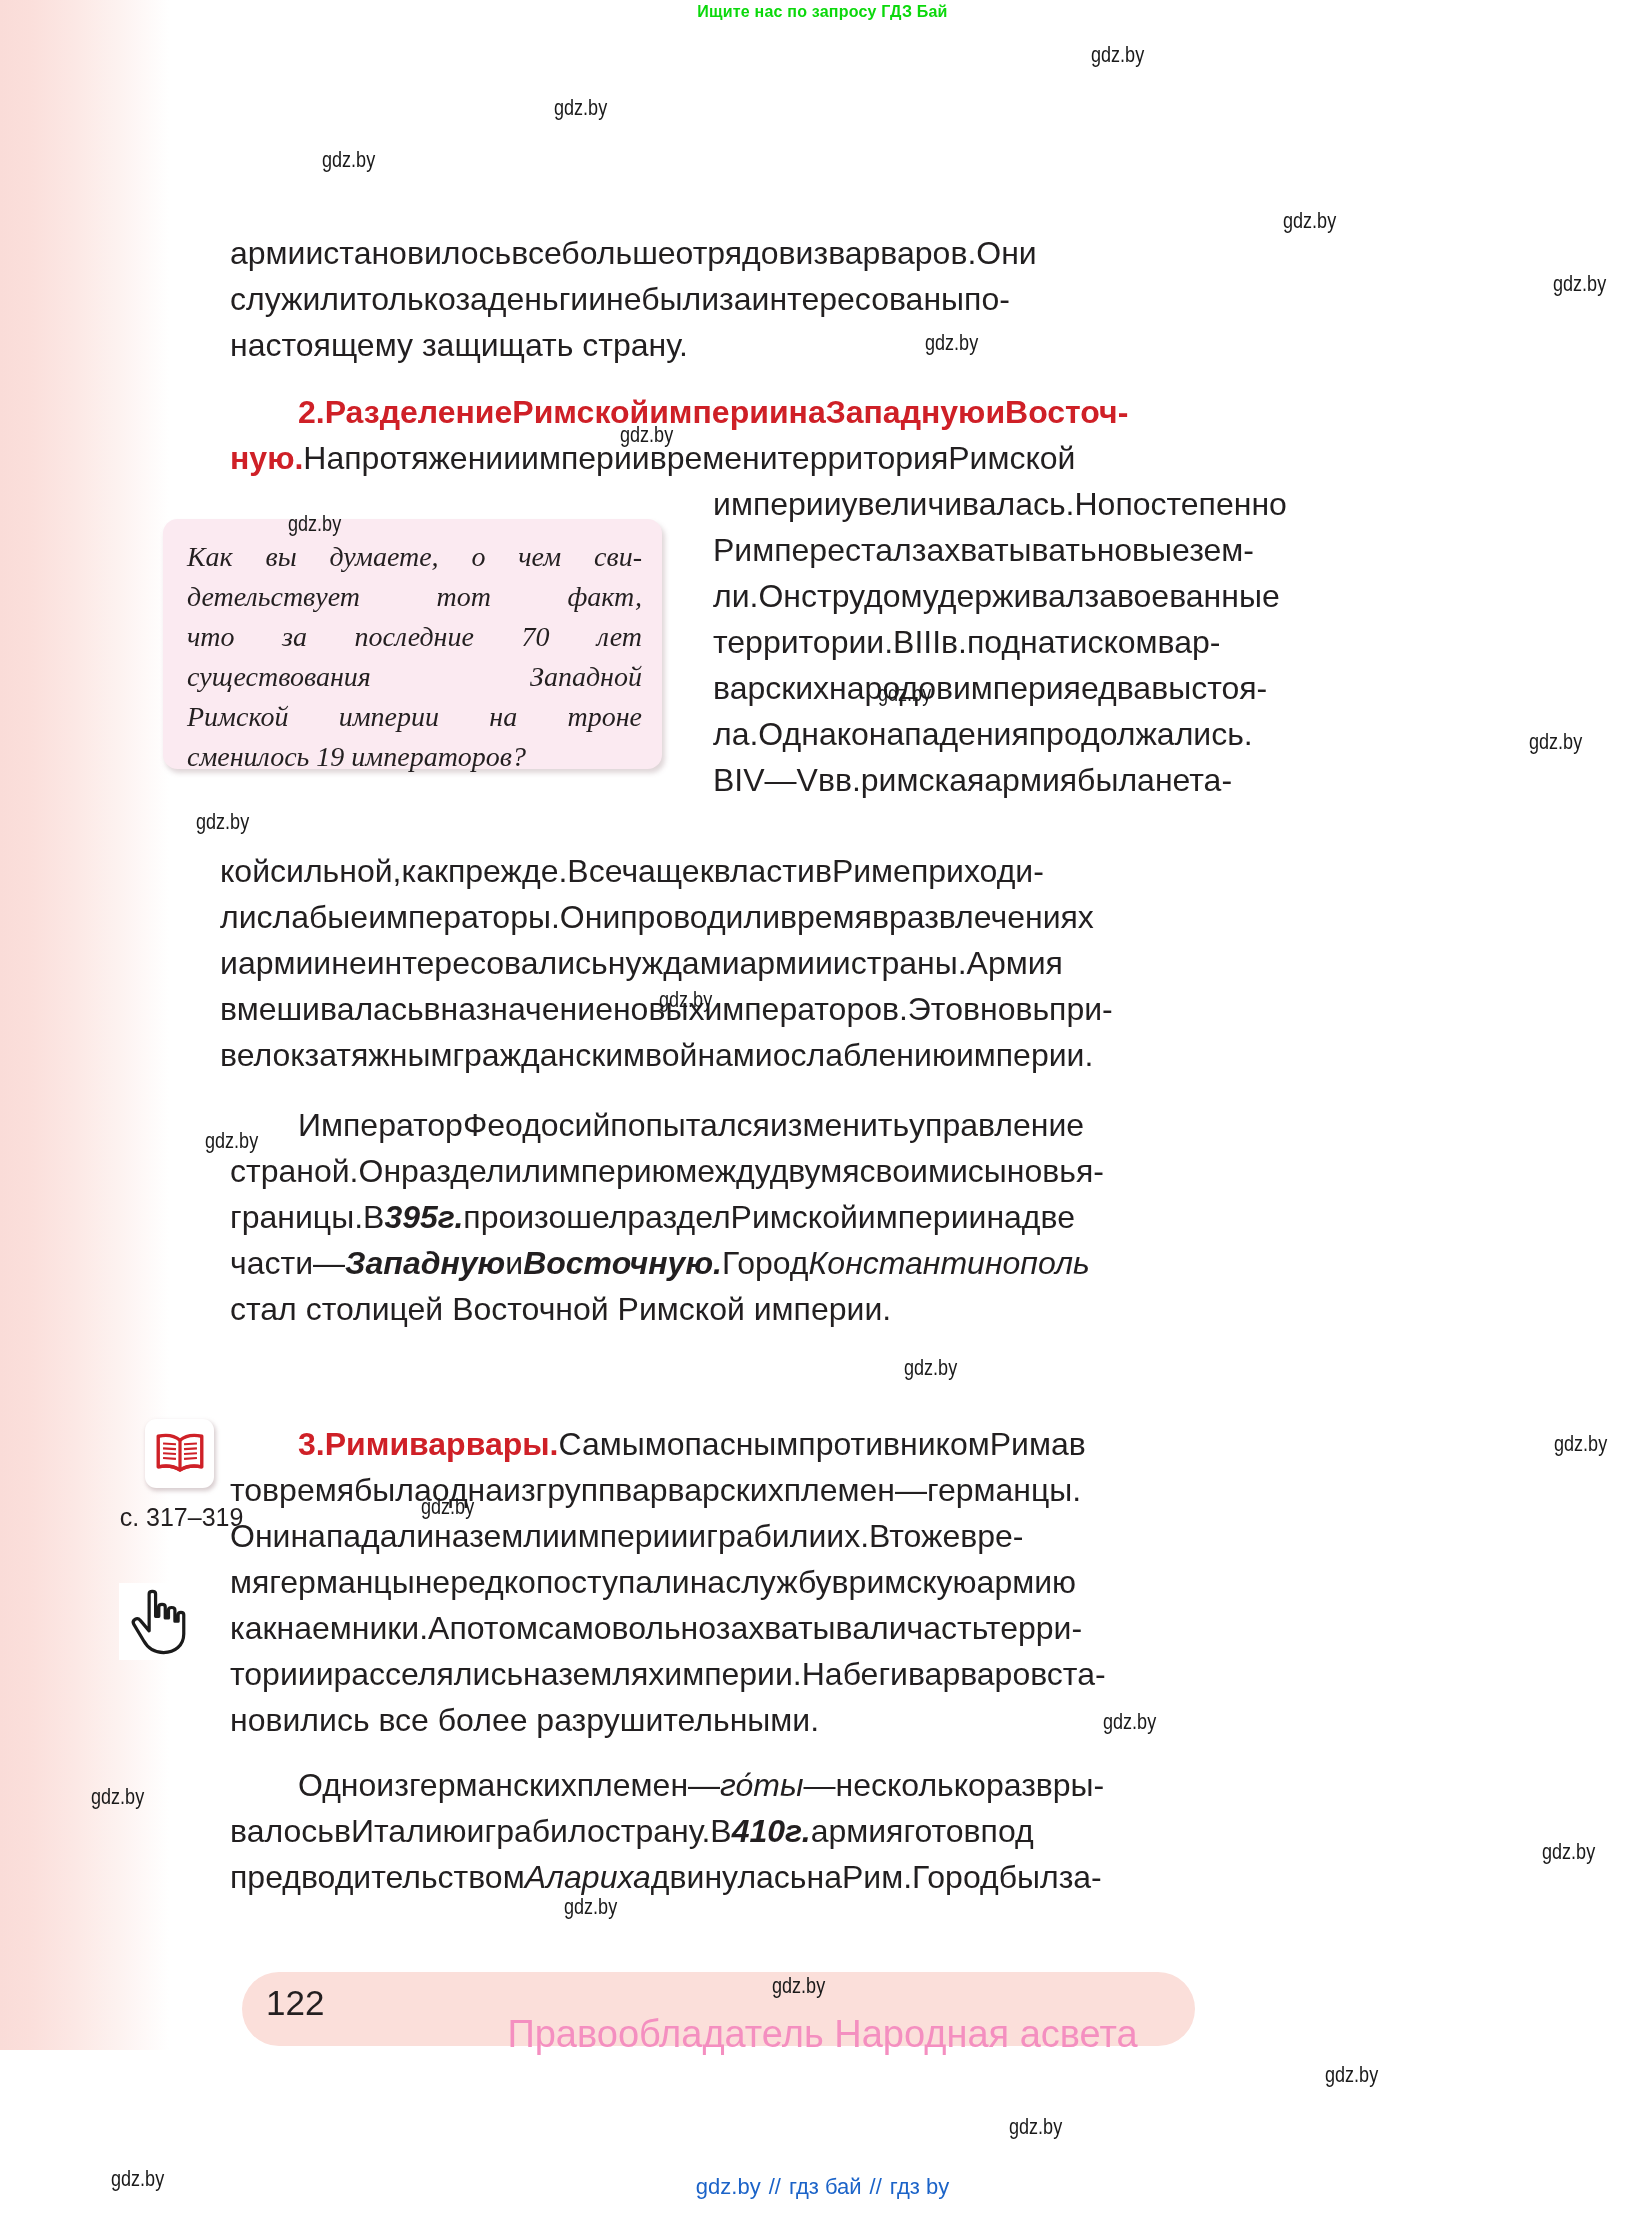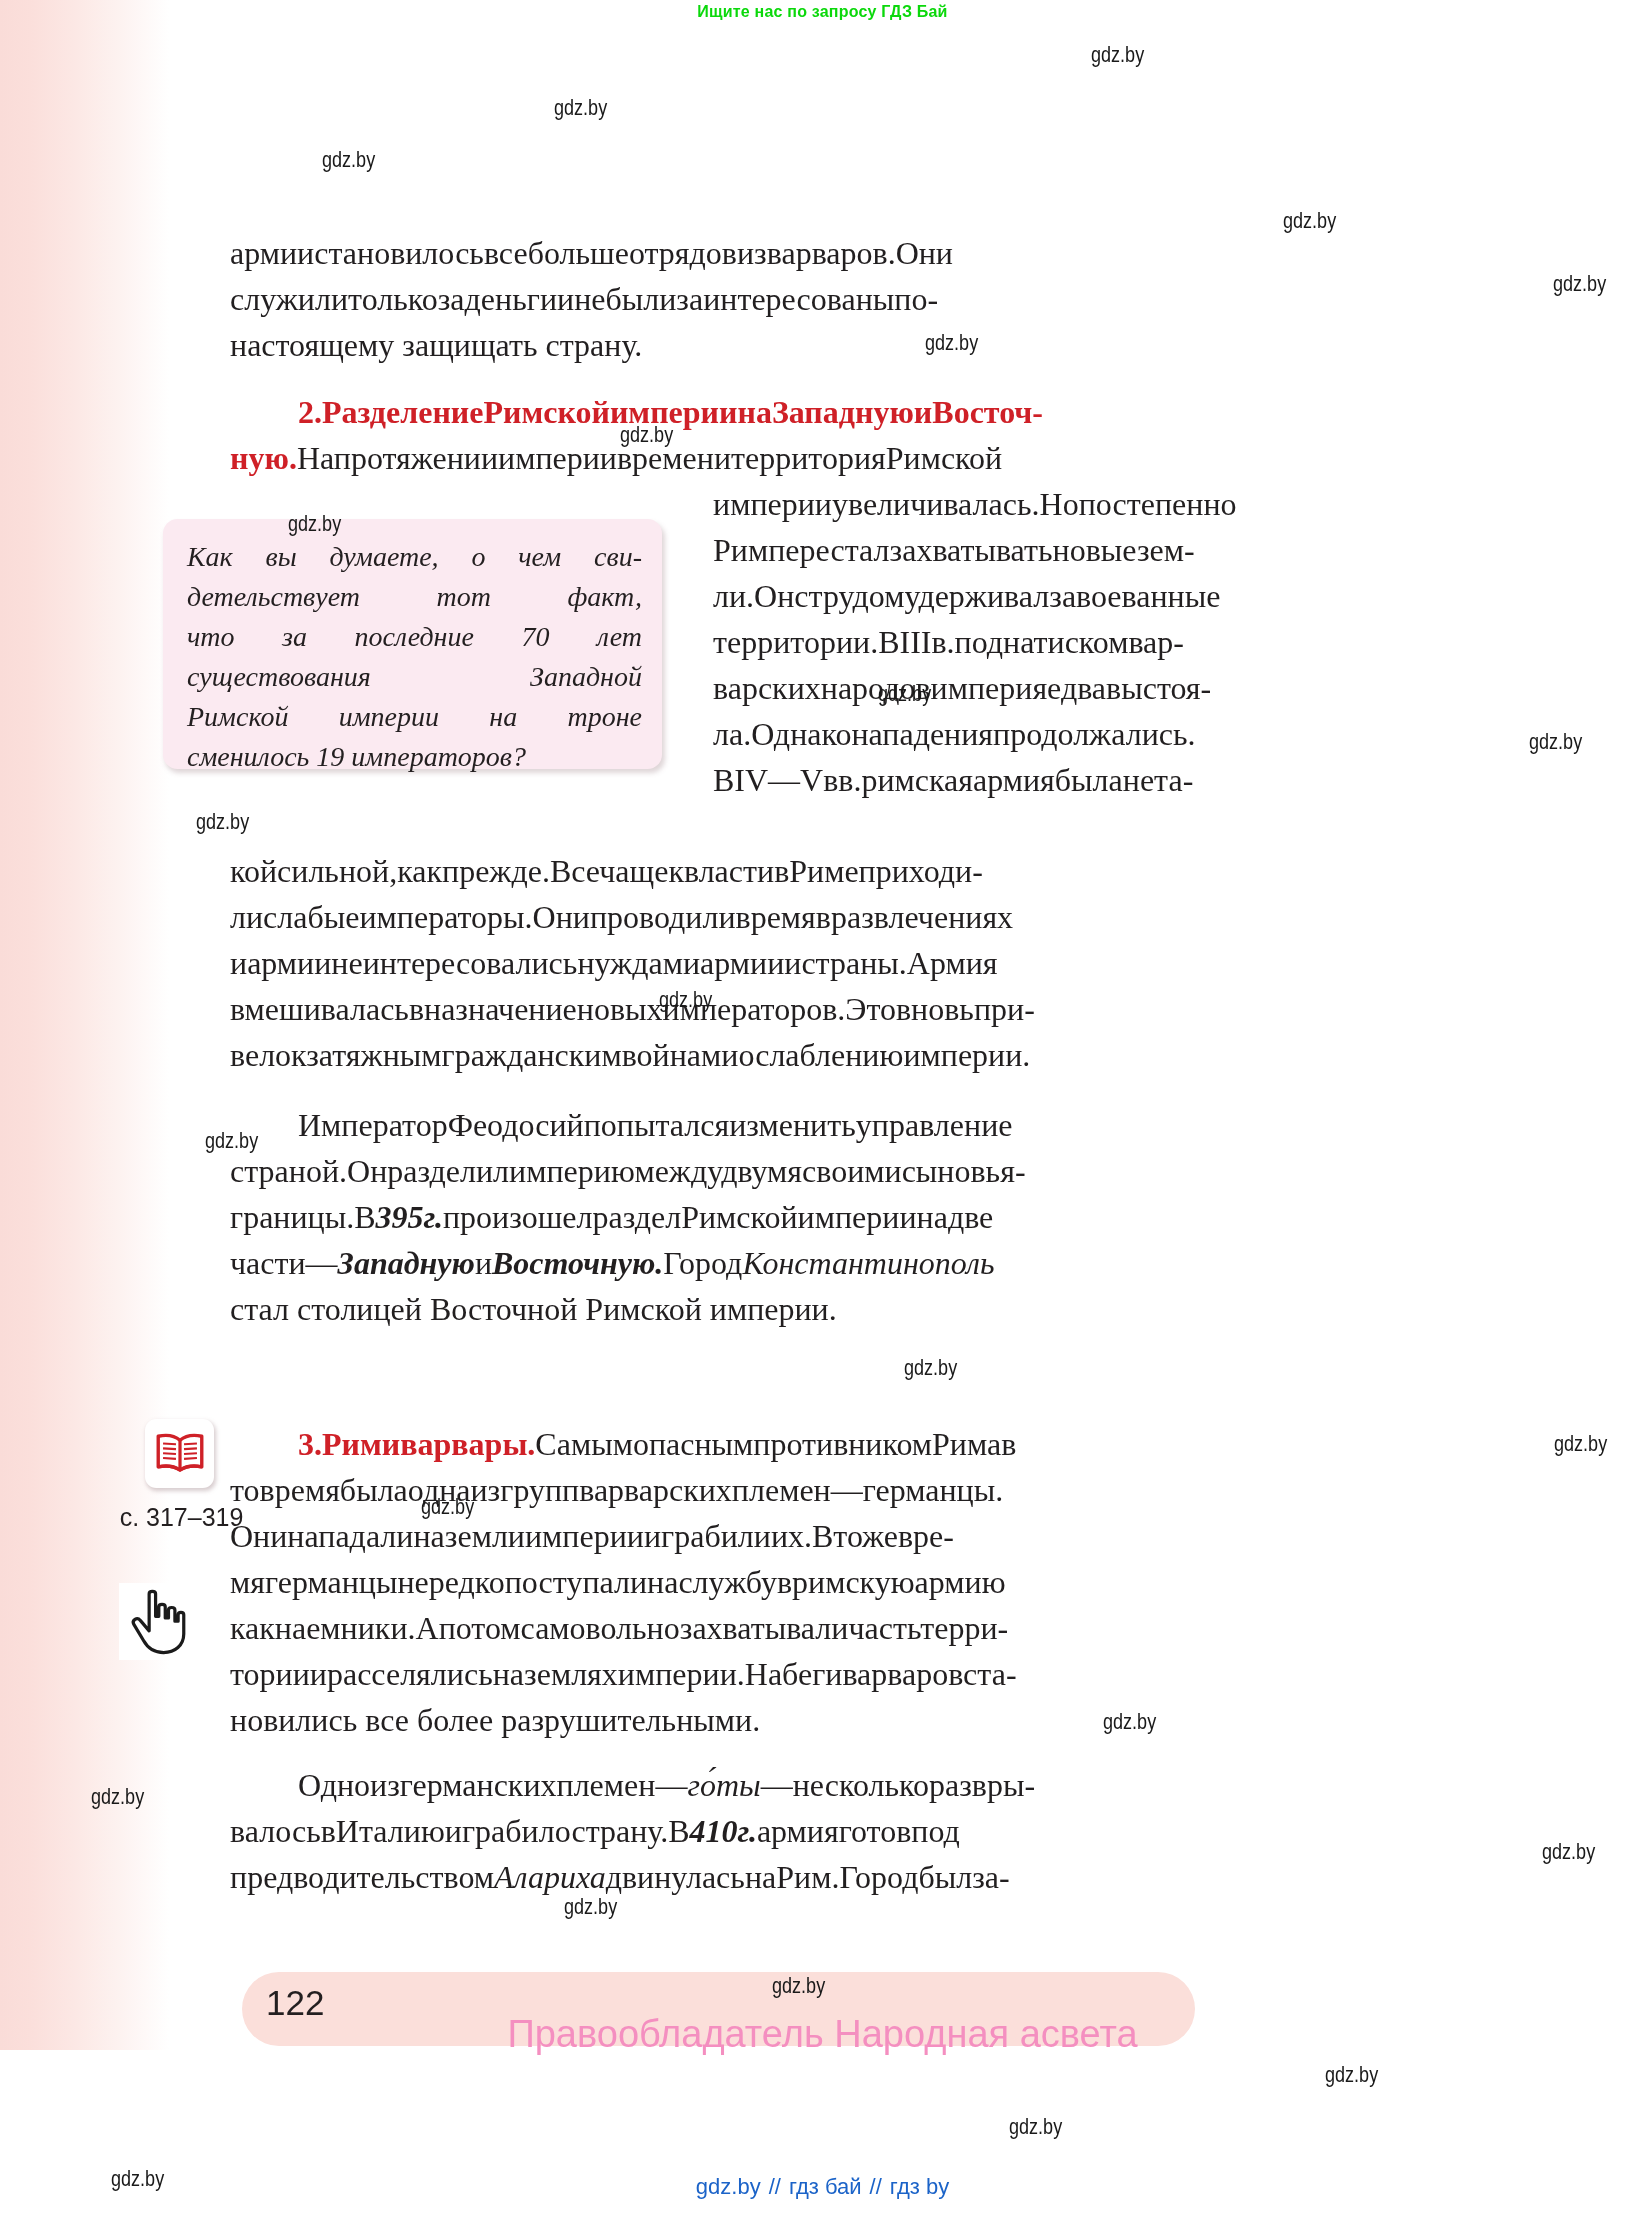--- a/index.html
+++ b/index.html
@@ -40,21 +40,21 @@
     transform-origin:left center;
   }
 
   
   #content{
     position:absolute;left:0;top:0;width:1645px;height:2216px;z-index:10;
   }
 
   .para{
     position:absolute;
-    font-family:Liberation Serif, serif;
+    font-family:Liberation Sans, sans-serif;
     font-size:32px;
     color:#221f20;
     text-align:justify;
     line-height:46px;
     -webkit-hyphens:none;hyphens:none;
   }
   .para .ln{display:block;}
   .just{
     display:flex;justify-content:space-between;white-space:nowrap;
   }
@@ -188,21 +188,21 @@
   <div class="para" style="left:713px;top:481px;width:805px;">
     <span class="ln just"><span>империи</span><span>увеличивалась.</span><span>Но</span><span>постепенно</span></span>
     <span class="ln just"><span>Рим</span><span>перестал</span><span>захватывать</span><span>новые</span><span>зем-</span></span>
     <span class="ln just"><span>ли.</span><span>Он</span><span>с</span><span>трудом</span><span>удерживал</span><span>завоеванные</span></span>
     <span class="ln just"><span>территории.</span><span>В</span><span>III</span><span>в.</span><span>под</span><span>натиском</span><span>вар-</span></span>
     <span class="ln just"><span>варских</span><span>народов</span><span>империя</span><span>едва</span><span>выстоя-</span></span>
     <span class="ln just"><span>ла.</span><span>Однако</span><span>нападения</span><span>продолжались.</span></span>
     <span class="ln just"><span>В</span><span>IV—V</span><span>вв.</span><span>римская</span><span>армия</span><span>была</span><span>не</span><span>та-</span></span>
   </div>
 
-  <div class="para" style="left:230px;top:848px;width:1289px;">
+  <div class="para" style="left:220px;top:848px;width:1289px;">
     <span class="ln just"><span>кой</span><span>сильной,</span><span>как</span><span>прежде.</span><span>Все</span><span>чаще</span><span>к</span><span>власти</span><span>в</span><span>Риме</span><span>приходи-</span></span>
     <span class="ln just"><span>ли</span><span>слабые</span><span>императоры.</span><span>Они</span><span>проводили</span><span>время</span><span>в</span><span>развлечениях</span></span>
     <span class="ln just"><span>и</span><span>армии</span><span>не</span><span>интересовались</span><span>нуждами</span><span>армии</span><span>и</span><span>страны.</span><span>Армия</span></span>
     <span class="ln just"><span>вмешивалась</span><span>в</span><span>назначение</span><span>новых</span><span>императоров.</span><span>Это</span><span>вновь</span><span>при-</span></span>
     <span class="ln just"><span>вело</span><span>к</span><span>затяжным</span><span>гражданским</span><span>войнам</span><span>и</span><span>ослаблению</span><span>империи.</span></span>
   </div>
 
   <div class="para" style="left:230px;top:1102px;width:1289px;">
     <span class="ln just" style="padding-left:68px;"><span>Император</span><span>Феодосий</span><span>попытался</span><span>изменить</span><span>управление</span></span>
     <span class="ln just"><span>страной.</span><span>Он</span><span>разделил</span><span>империю</span><span>между</span><span>двумя</span><span>своими</span><span>сыновья-</span></span>

